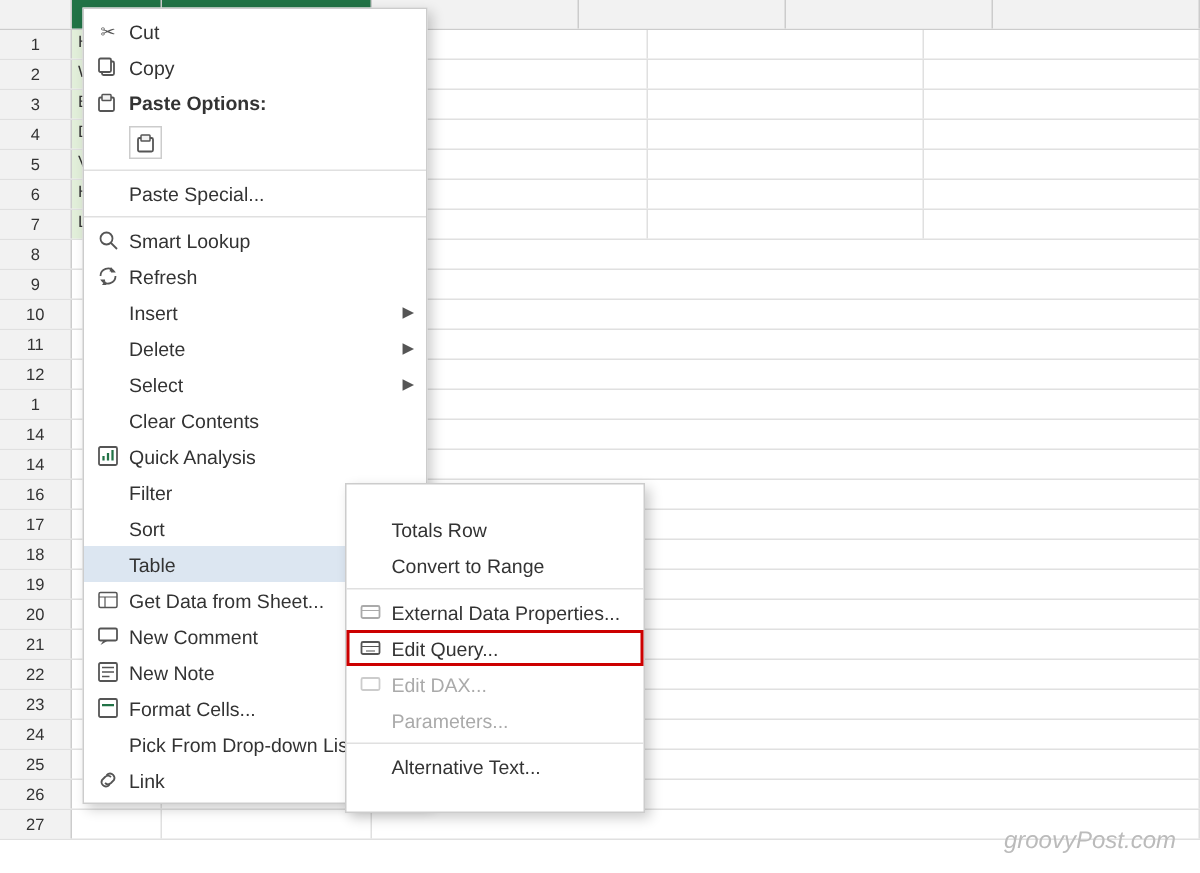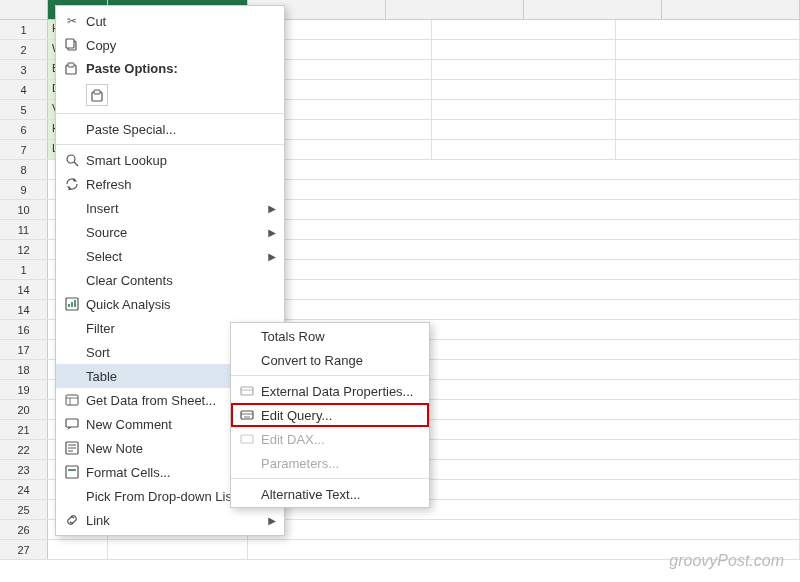--- a/index.html
+++ b/index.html
@@ -168,21 +168,21 @@
     
     .submenu {
       position: absolute;
       top: 322px;
       left: 230px;
       width: 200px;
       background: #fff;
       border: 1px solid #ccc;
       box-shadow: 3px 3px 8px rgba(0,0,0,0.2);
       z-index: 101;
-      padding: 1px 0;
+      padding: 18px 0;
     }
 
     .submenu .menu-item {
       padding-left: 30px;
     }
 
     
     .edit-query-item {
       outline: 2px solid #cc0000;
       outline-offset: -2px;
@@ -479,21 +479,21 @@
     </span>
     <span class="label">Refresh</span>
   </div>
 
   <div class="menu-item">
     <span class="label">Insert</span>
     <span class="arrow">▶</span>
   </div>
 
   <div class="menu-item">
-    <span class="label">Source</span>
+    <span class="label">Delete</span>
     <span class="arrow">▶</span>
   </div>
 
   <div class="menu-item">
     <span class="label">Select</span>
     <span class="arrow">▶</span>
   </div>
 
   <div class="menu-item">
     <span class="label">Clear Contents</span>

